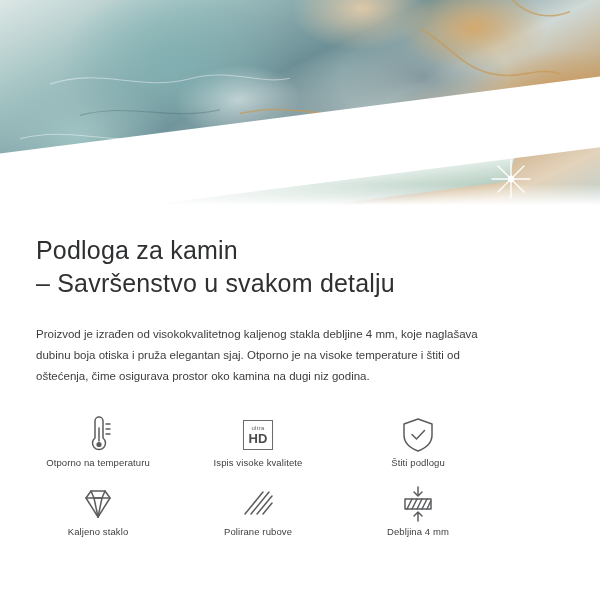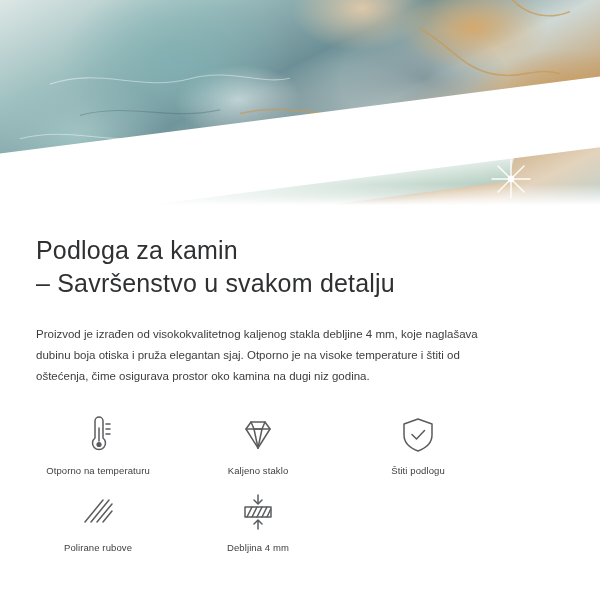--- a/index.html
+++ b/index.html
@@ -129,21 +129,21 @@
     align-items: center;
     justify-content: flex-start;
   }
   .feature .glyph {
     height: 44px;
     display: flex;
     align-items: center;
     justify-content: center;
   }
   .feature .cap {
-    margin-top: 8px;
+    margin-top: 0;
     font-size: 9.5px;
     color: #3f4042;
     text-align: center;
     letter-spacing: .1px;
   }
   svg { display: block; }
   .stroke {
     fill: none;
     stroke: #5b5c5e;
     stroke-width: 1.5;
@@ -222,46 +222,55 @@
             <circle cx="18" cy="29.5" r="2.6" fill="#5b5c5e" stroke="none"></circle>
             <path d="M25 9 h4"></path>
             <path d="M25 14 h4"></path>
             <path d="M25 19 h4"></path>
           </g>
         </svg>
       </div>
       <div class="cap">Otporno na temperaturu</div>
     </div>
 
+    <div class="feature">
+      <div class="glyph">
+        <div class="hdbox">
+          <div class="u">ultra</div>
+          <div class="h">HD</div>
+        </div>
+      </div>
+      <div class="cap">Ispis visoke kvalitete</div>
+    </div>
+
+    <div class="feature">
+      <div class="glyph">
+        <svg width="38" height="40" viewBox="0 0 38 40">
+          <g class="stroke">
+            <path d="M19 4 L33 9 v11 c0 8 -6 13 -14 16 C11 33 5 28 5 20 V9 z"></path>
+            <path d="M13 19.5 L17.5 24 L25.5 15.5"></path>
+          </g>
+        </svg>
+      </div>
+      <div class="cap">Štiti podlogu</div>
+    </div>
 
     <div class="feature">
       <div class="glyph">
         <svg width="40" height="36" viewBox="0 0 40 36">
           <g class="stroke">
             <path d="M8 12 L13 5 h14 l5 7 L20 31 z"></path>
             <path d="M8 12 h24"></path>
             <path d="M13 5 L16 12 L20 31"></path>
             <path d="M27 5 L24 12 L20 31"></path>
             <path d="M16 12 h8"></path>
           </g>
         </svg>
       </div>
       <div class="cap">Kaljeno staklo</div>
-    </div>
-
-    <div class="feature">
-      <div class="glyph">
-        <svg width="38" height="40" viewBox="0 0 38 40">
-          <g class="stroke">
-            <path d="M19 4 L33 9 v11 c0 8 -6 13 -14 16 C11 33 5 28 5 20 V9 z"></path>
-            <path d="M13 19.5 L17.5 24 L25.5 15.5"></path>
-          </g>
-        </svg>
-      </div>
-      <div class="cap">Štiti podlogu</div>
     </div>
 
     <div class="feature">
       <div class="glyph">
         <svg width="38" height="34" viewBox="0 0 38 34">
           <g class="stroke">
             <path d="M6 27 L24 5"></path>
             <path d="M12 27 L30 5"></path>
             <path d="M18 27 L33 9"></path>
             <path d="M24 27 L33 16"></path>

